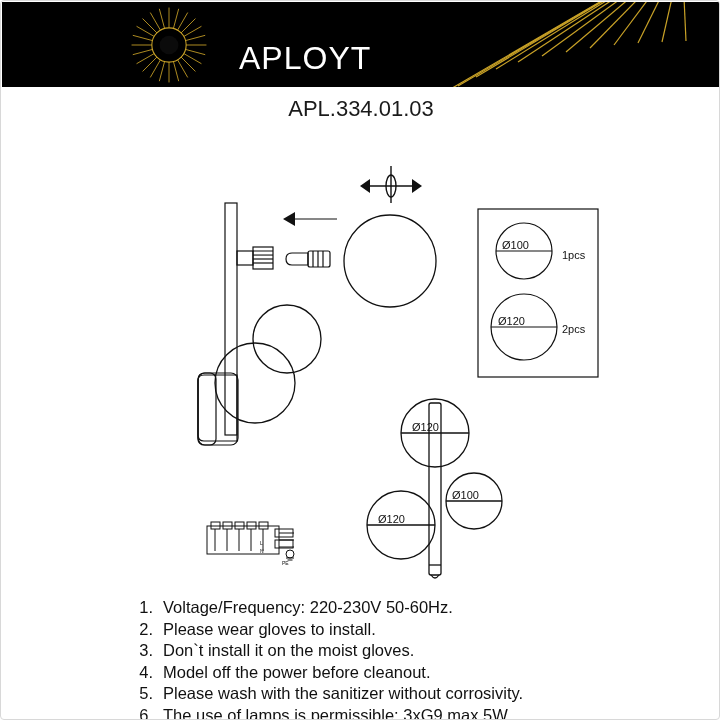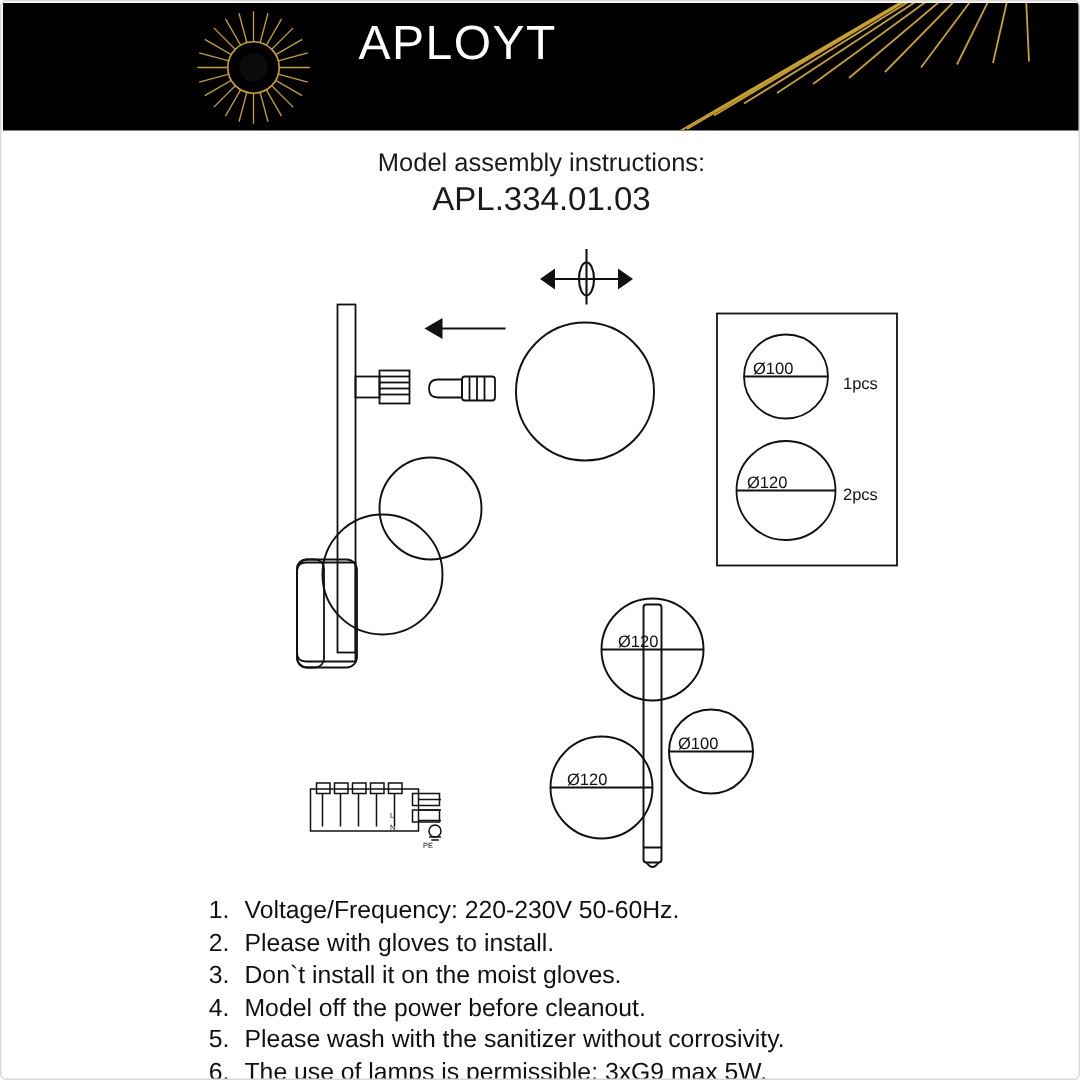--- a/index.html
+++ b/index.html
@@ -29,21 +29,21 @@
     left: 1px;
     top: 1px;
     width: 718px;
     height: 85px;
     background: #000000;
     overflow: hidden;
   }
   .banner-brand {
     position: absolute;
     left: 237px;
-    top: 8px;
+    top: 38px;
     color: #ffffff;
     font-size: 32px;
     letter-spacing: 1px;
     font-family: "Liberation Sans", sans-serif;
   }
   .sunburst-left {
     position: absolute;
     left: 128px;
     top: 4px;
     width: 78px;
@@ -169,21 +169,20 @@
         <line x1="250" y1="10" x2="158" y2="104"></line>
         <line x1="250" y1="10" x2="182" y2="101"></line>
         <line x1="250" y1="10" x2="206" y2="99"></line>
         <line x1="250" y1="10" x2="230" y2="98"></line>
         <line x1="250" y1="10" x2="254" y2="97"></line>
       </g>
     </svg>
   </div>
 
   <div class="title-block">
-    <div class="title-line1">Model assembly instructions:</div>
     <div class="title-line2">APL.334.01.03</div>
   </div>
 
   <div class="diagram">
     <svg width="720" height="450" viewBox="0 0 720 450">
 
       <g stroke="#111111" stroke-width="1.4" fill="none">
         <line x1="340" y1="45" x2="398" y2="45"></line>
         <path d="M348 38 L338 45 L348 52 Z" fill="#111111" stroke="none"></path>
         <path d="M390 38 L400 45 L390 52 Z" fill="#111111" stroke="none"></path>
@@ -290,21 +289,21 @@
 
   <div class="instructions">
 
     <div class="instr-row">
       <span class="instr-num">1.</span>
       <span class="instr-text">Voltage/Frequency: 220-230V 50-60Hz.</span>
     </div>
 
     <div class="instr-row">
       <span class="instr-num">2.</span>
-      <span class="instr-text">Please with gloves to install.</span>
+      <span class="instr-text">Please wear gloves to install.</span>
     </div>
 
     <div class="instr-row">
       <span class="instr-num">3.</span>
       <span class="instr-text">Don`t install it on the moist gloves.</span>
     </div>
 
     <div class="instr-row">
       <span class="instr-num">4.</span>
       <span class="instr-text">Model off the power before cleanout.</span>

